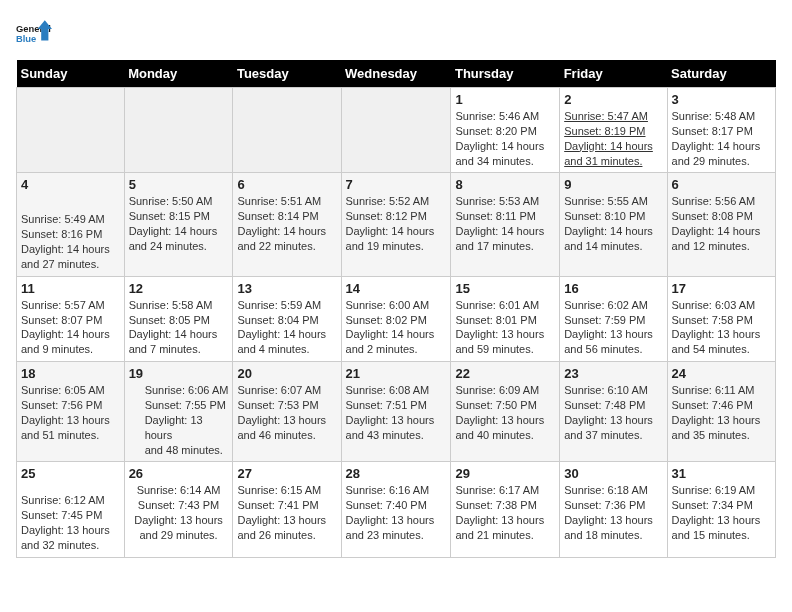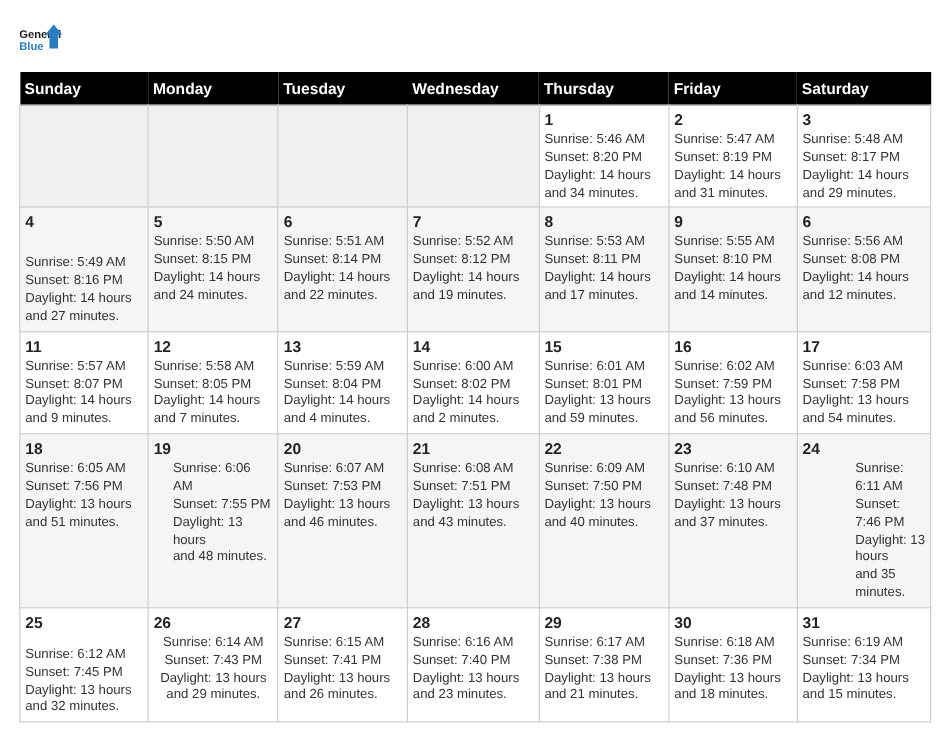--- a/index.html
+++ b/index.html
@@ -121,21 +121,21 @@
         <td class="empty-cell"></td>
         <td>
           <span class="day-num">1</span>
           <div class="day-info" style="white-space: pre-line;">Sunrise: 5:46 AM
 Sunset: 8:20 PM
 Daylight: 14 hours
 and 34 minutes.</div>
         </td>
         <td>
           <span class="day-num">2</span>
-          <div class="day-info" style="white-space: pre-line;">Sunrise: 5:47 AM
+          <div class="day-info" style="white-space: pre-line; text-decoration: underline;">Sunrise: 5:47 AM
 Sunset: 8:19 PM
 Daylight: 14 hours
 and 31 minutes.</div>
         </td>
         <td>
           <span class="day-num">3</span>
           <div class="day-info" style="white-space: pre-line;">Sunrise: 5:48 AM
 Sunset: 8:17 PM
 Daylight: 14 hours
 and 29 minutes.</div>
@@ -281,21 +281,21 @@
         </td>
         <td>
           <span class="day-num">23</span>
           <div class="day-info" style="white-space: pre-line;">Sunrise: 6:10 AM
 Sunset: 7:48 PM
 Daylight: 13 hours
 and 37 minutes.</div>
         </td>
         <td>
           <span class="day-num">24</span>
-          <div class="day-info" style="white-space: pre-line; margin-left: 44px;">Sunrise: 6:11 AM
+          <div class="day-info" style="white-space: pre-line;">Sunrise: 6:11 AM
 Sunset: 7:46 PM
 Daylight: 13 hours
 and 35 minutes.</div>
         </td>
       </tr>
       <tr>
         <td>
           <span class="day-num">25</span>
           <div class="day-info" style="white-space: pre-line; margin-top: 12px;">Sunrise: 6:12 AM
 Sunset: 7:45 PM

